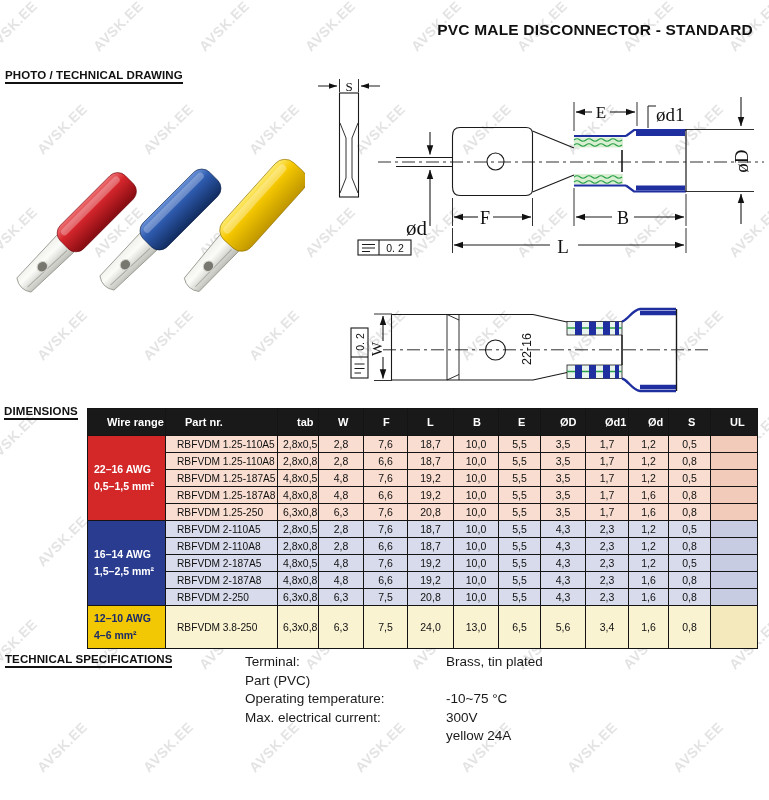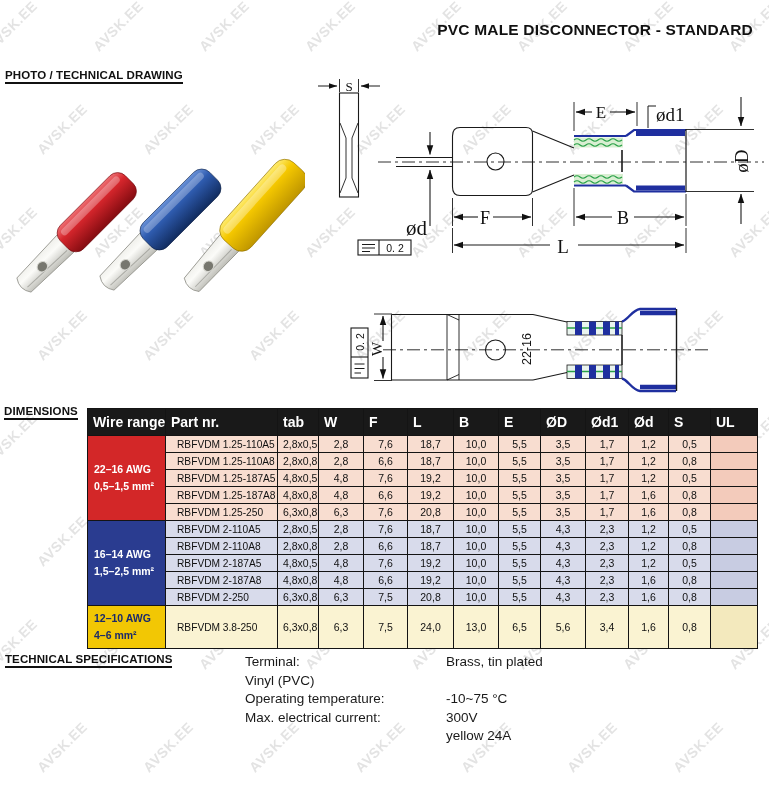--- a/index.html
+++ b/index.html
@@ -13,22 +13,22 @@
        border-bottom:2px solid #111;padding-bottom:1px}
   .h-photo{top:69px;left:5px}
   .h-dim{top:405px;left:4px}
   .h-spec{top:653px;left:5px}
   .photo-svg{position:absolute;top:133px;left:5px;z-index:1}
   .drawing-svg{position:absolute;top:60px;left:300px;z-index:1}
   
   .dims{position:absolute;top:408px;left:87px;z-index:2;width:670px;border-collapse:collapse;
         table-layout:fixed;font-size:10.5px}
   .dims th,.dims td{border:1px solid #141414;overflow:hidden;white-space:nowrap;padding:0}
-  .dims thead th{background:var(--header-bg,#191919);color:#fff;text-align:left;padding-left:5px;
-        height:26px;font-size:14px;font-weight:bold}
+  .dims thead th{background:var(--header-bg,#191919);color:#fff;text-align:left;padding-left:19px;
+        height:26px;font-size:11px;font-weight:bold}
   .dims td{height:16px;text-align:center}
   .dims td.c-part{text-align:left;padding-left:11px;font-size:10.2px}
   .dims td.c-tab{text-align:left;padding-left:5px}
   tr.g-red td{background:var(--red-row,#f8ddd0)}
   tr.g-red td.c-ul{background:var(--red-row-ul,#f3cbbb)}
   tr.g-blue td{background:var(--blue-row,#d8dbeb)}
   tr.g-blue td.c-ul{background:var(--blue-row-ul,#c8cce2)}
   tr.g-yellow td{background:var(--yellow-row,#faf3d2);height:42px}
   tr.g-yellow td.c-ul{background:var(--yellow-row-ul,#f3e9bd)}
   td.group{font-weight:bold;text-align:left;padding-left:6px;font-size:10.5px;line-height:13px}
@@ -508,21 +508,21 @@
     </tbody>
 </table>
 
 <div class="heading h-spec">TECHNICAL SPECIFICATIONS</div>
 <div class="specs">
     <div class="spec-row">
       <span class="spec-label">Terminal:</span>
       <span class="spec-value">Brass, tin plated</span>
     </div>
     <div class="spec-row">
-      <span class="spec-value">Vinyl (PVC)</span>
+      <span class="spec-value">Part (PVC)</span>
     </div>
     <div class="spec-row">
       <span class="spec-label">Operating temperature:</span>
       <span class="spec-value">-10~75 °C</span>
     </div>
     <div class="spec-row">
       <span class="spec-label">Max. electrical current:</span>
       <span class="spec-value">300V</span>
     </div>
     <div class="spec-row">

